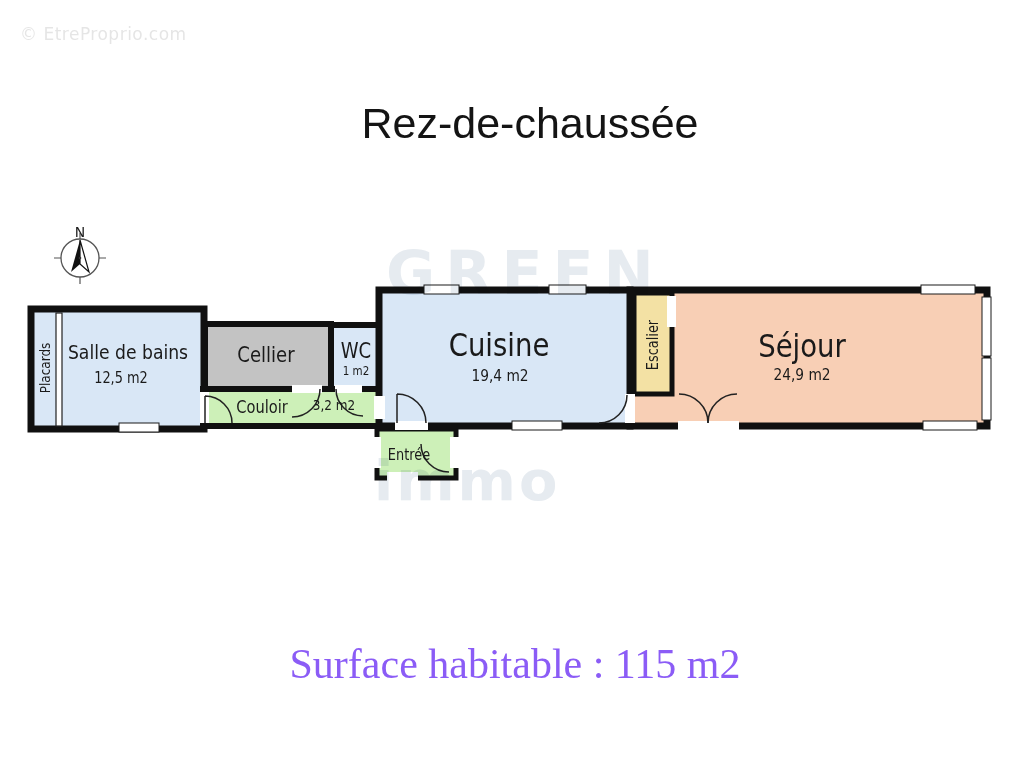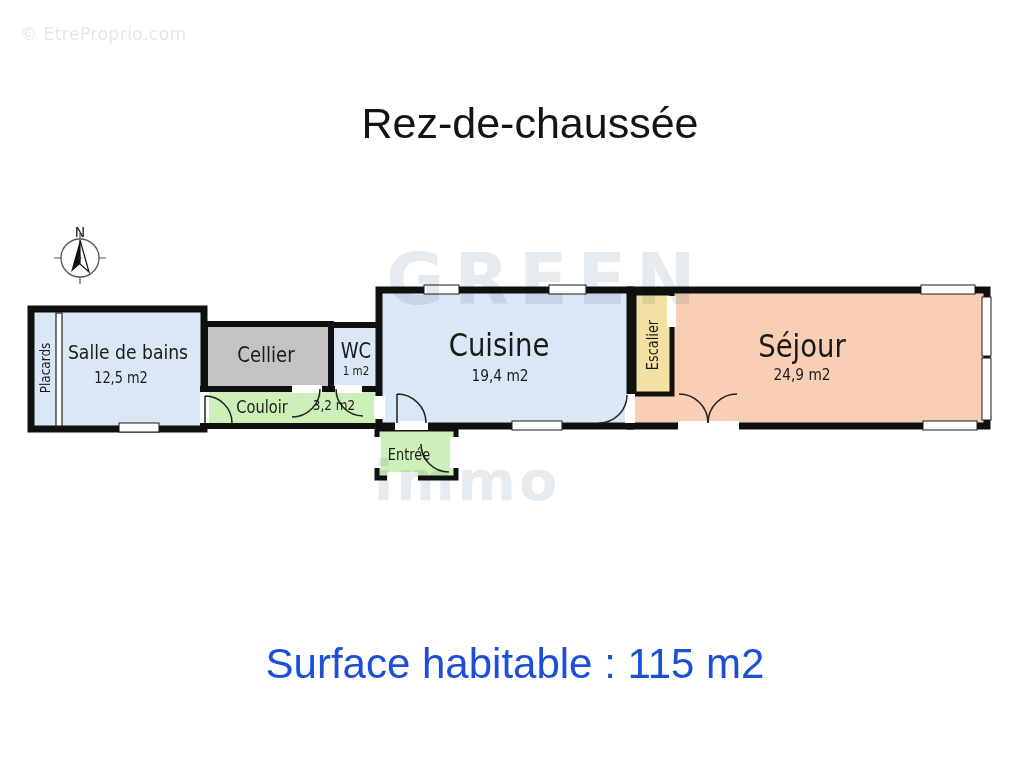--- a/index.html
+++ b/index.html
@@ -6,30 +6,30 @@
   #stage{position:relative;width:1024px;height:768px;background:#ffffff;overflow:hidden;
          font-family:"DejaVu Sans",sans-serif;}
   svg{position:absolute;left:0;top:0;}
 
   
   .wm-site{position:absolute;left:20px;top:24px;font-size:17px;color:rgba(160,160,160,.28);
            font-family:"DejaVu Sans",sans-serif;letter-spacing:.5px;}
   .brand{position:absolute;left:0;top:0;width:1024px;height:768px;
          color:#e6ebf0;mix-blend-mode:multiply;pointer-events:none;
          font-family:"DejaVu Sans",sans-serif;font-weight:700;}
-  .brand .w1{position:absolute;left:386px;top:238px;font-size:71px;letter-spacing:10px;}
+  .brand .w1{position:absolute;left:386px;top:238px;font-size:60px;letter-spacing:10px;}
   .brand .w2{position:absolute;left:398px;top:342px;font-size:112px;letter-spacing:4px;}
   .brand .w3{position:absolute;left:374px;top:448px;font-size:56px;letter-spacing:3px;}
 
   
   .title{position:absolute;left:514px;top:107px;transform:translate(-50%,-50%);
          font-family:"Liberation Sans",sans-serif;font-size:43px;font-weight:400;
          color:#141414;white-space:nowrap;margin:16px;}
   .footer{position:absolute;left:515px;top:664px;transform:translate(-50%,-50%);
-          font-family:Liberation Sans, sans-serif;font-size:42px;color:#1d4ed8;white-space:nowrap;}
+          font-family:Liberation Serif, serif;font-size:42px;color:#8b5cf6;white-space:nowrap;}
 
   
   .rlabel{position:absolute;transform:translate(-50%,-50%) scaleX(.86);
           color:#1a1a1a;white-space:nowrap;line-height:1;}
   .rlabel.vert{transform:translate(-50%,-50%) rotate(-90deg) scaleX(.86);}
 </style>
 </head>
 <body>
 
 <div id="stage">

